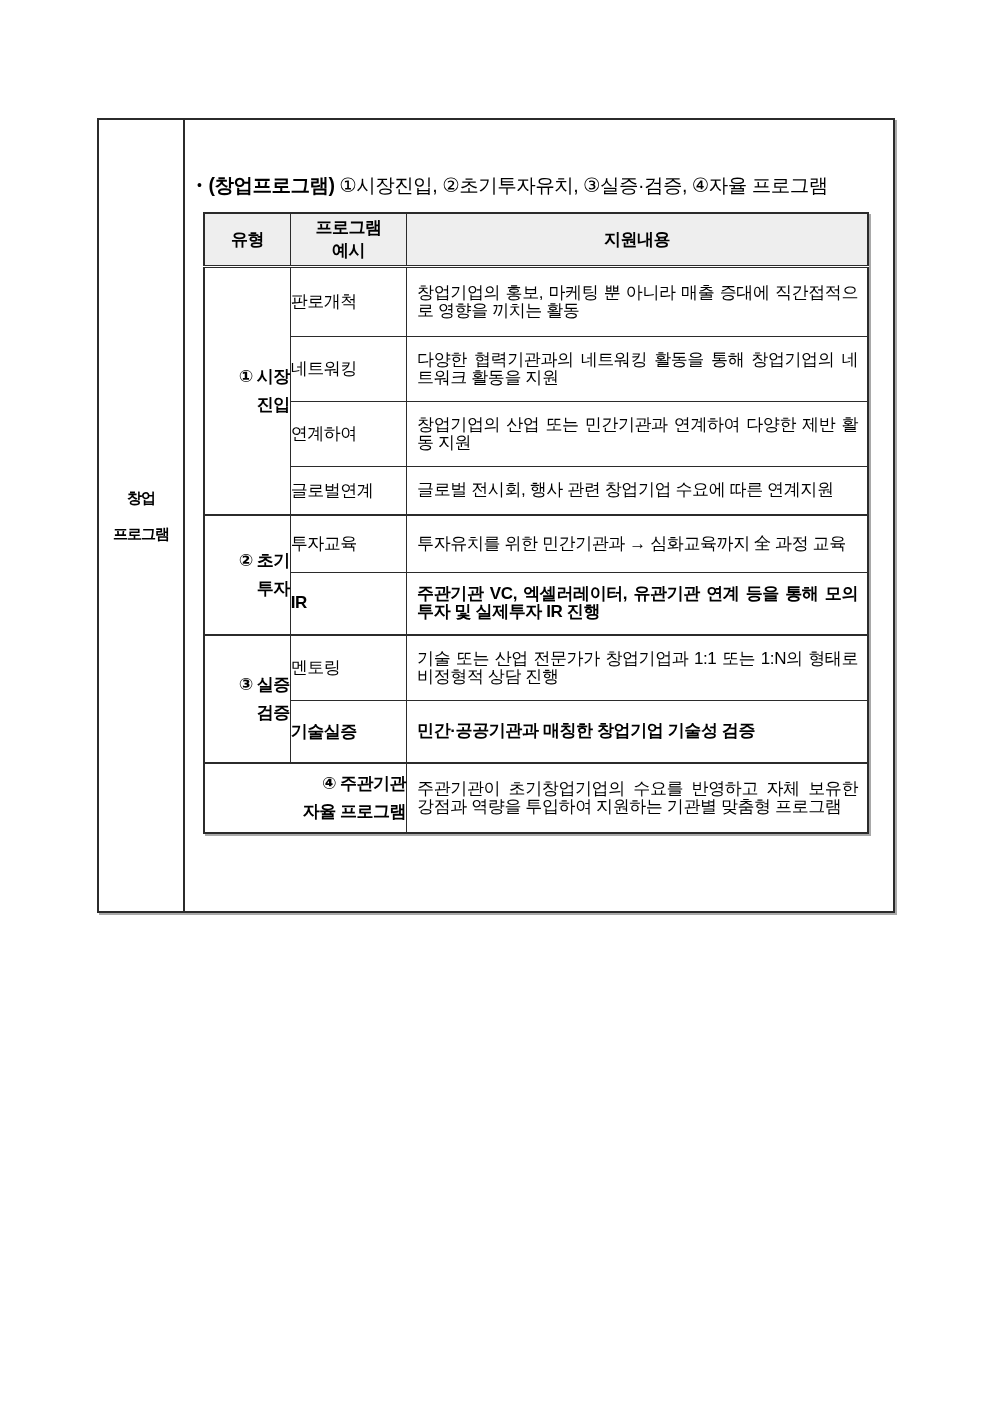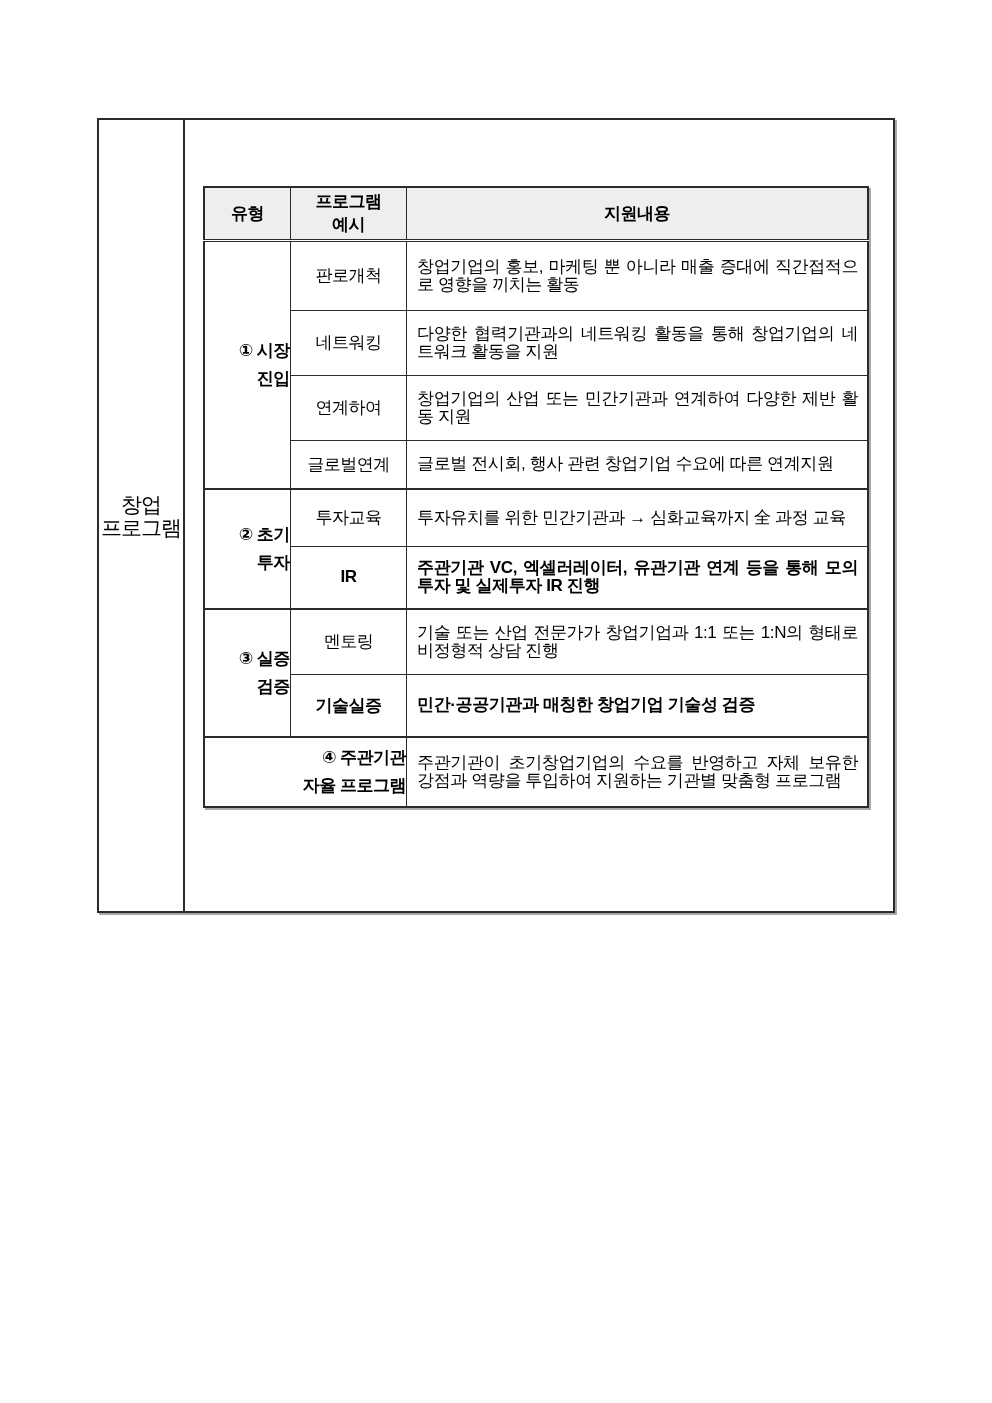--- a/index.html
+++ b/index.html
@@ -21,23 +21,23 @@
     display: flex;
     background: #ffffff;
   }
   .outer-left-cell {
     width: 86px;
     border-right: 2px solid #2b2b2b;
     display: flex; align-items: center; justify-content: center;
     text-align: center;
   }
   .outer-row-label {
-    font-weight: normal;
-    font-size: 21px;
-    line-height: 23px;
+    font-weight: bold;
+    font-size: 15px;
+    line-height: 36px;
     letter-spacing: -1px;
     white-space: pre-line;
   }
   .outer-right-cell {
     flex: 1;
     padding: 52px 10px 0 10px;
     overflow: hidden;
   }
 
   
@@ -81,21 +81,21 @@
 
   td.type-cell {
     font-weight: bold;
     text-align: right;
     white-space: pre-line;
     line-height: 28px;
     letter-spacing: -0.5px;
     margin-left: 47px;
   }
   td.prog-cell {
-    text-align: center;
+    text-align: left;
     letter-spacing: -0.5px;
   }
   td.supp-cell {
     padding: 5px 9px 5px 10px;
     text-align: justify;
     word-break: break-all;
     line-height: 18px;
     letter-spacing: -0.4px;
   }
   tr.sec-top td { border-top-width: 2px; }
@@ -109,20 +109,21 @@
 </head>
 <body>
 
 <div class="outer-table">
   <div class="outer-left-cell">
     <div class="outer-row-label">창업
 프로그램</div>
   </div>
   <div class="outer-right-cell">
 
+    <p class="bullet-line"><span class="bullet-marker">•</span><span class="bullet-bold">(창업프로그램)</span><span> </span><span>①시장진입, ②초기투자유치, ③실증·검증, ④자율 프로그램</span></p>
 
     <table class="program-table">
       <colgroup>
         <col class="col-type">
           <col class="col-prog">
           <col class="col-supp">
       </colgroup>
       <thead>
         <tr>
           <th>유형</th>

